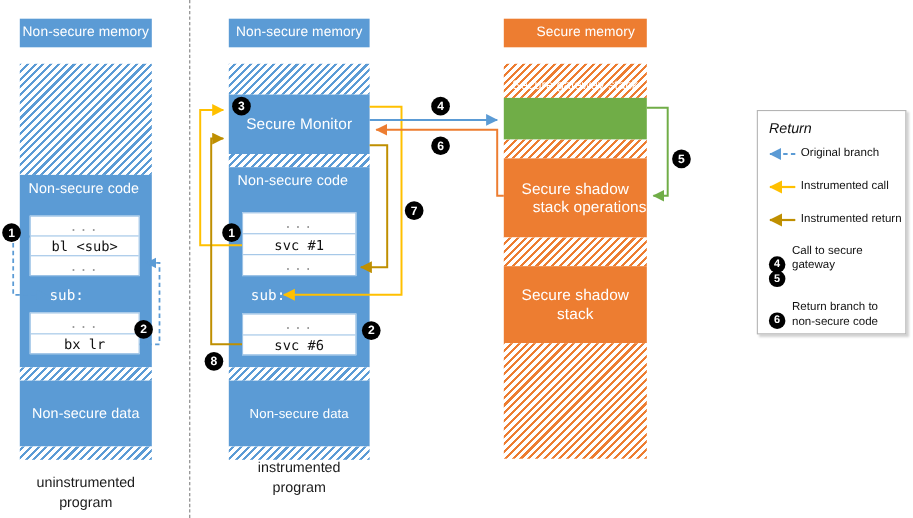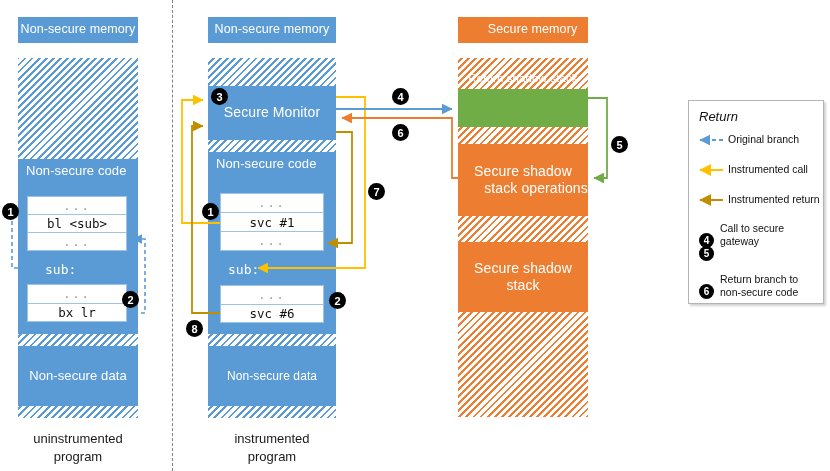--- a/index.html
+++ b/index.html
@@ -208,37 +208,37 @@
   </div>
 
   <div class="hatch-blue" style="left:208px; top:334px; width:128px; height:12px;"></div>
 
   <div class="blk blue" style="left:208px; top:346px; width:128px; height:60px;">
     <span style="font-size:12px;">Non-secure data</span>
   </div>
 
   <div class="hatch-blue" style="left:208px; top:406px; width:128px; height:12px;"></div>
 
-  <div class="caption" style="left:202px; top:430px; width:140px;">
+  <div class="caption" style="left:202px; top:416px; width:140px;">
     <div>instrumented</div>
     <div>program</div>
   </div>
 
   <div class="bullet" style="left:211px; top:88px;">3</div>
   <div class="bullet" style="left:202px; top:203px;">1</div>
   <div class="bullet" style="left:329px; top:292px;">2</div>
   <div class="bullet" style="left:368px; top:183px;">7</div>
   <div class="bullet" style="left:186px; top:320px;">8</div>
 
   <div class="blk orange pill" style="left:458px; top:17px; width:130px; height:26px;padding-left:19px;">Secure memory</div>
 
   <div class="hatch-orange" style="left:458px; top:58px; width:130px; height:31px;"></div>
 
   <div class="blk green" style="left:458px; top:89px; width:130px; height:38px; flex-direction:column;">
-    <span style="font-size:11.5px;">Return shadow stack</span>
+    <span style="font-size:11.5px;">Secure gateway stack</span>
     <span style="font-size:11.5px;margin-top:45px;">gateway veneers</span>
   </div>
 
   <div class="hatch-orange" style="left:458px; top:127px; width:130px; height:17px;"></div>
 
   <div class="blk orange" style="left:458px; top:144px; width:130px; height:72px; flex-direction:column;">
     <span style="font-size:14px;">Secure shadow</span>
     <span style="font-size:14px;margin-left:26px;">stack operations</span>
   </div>
 

